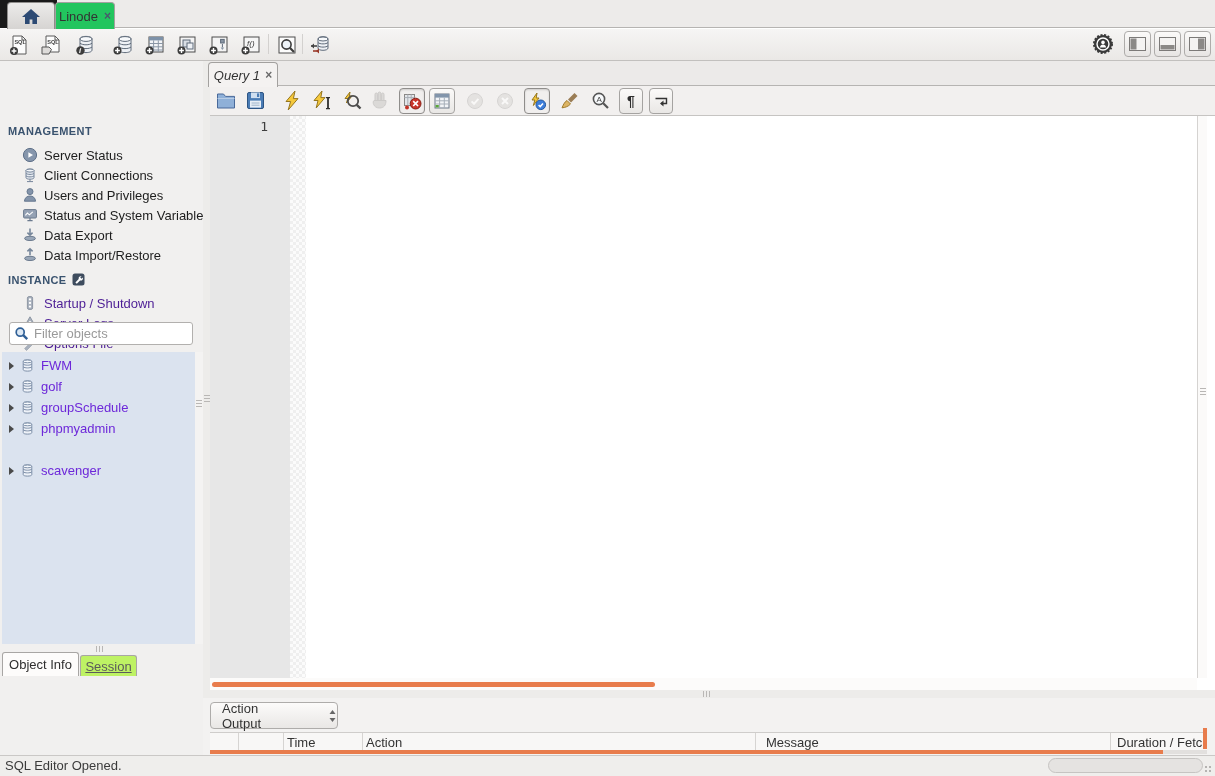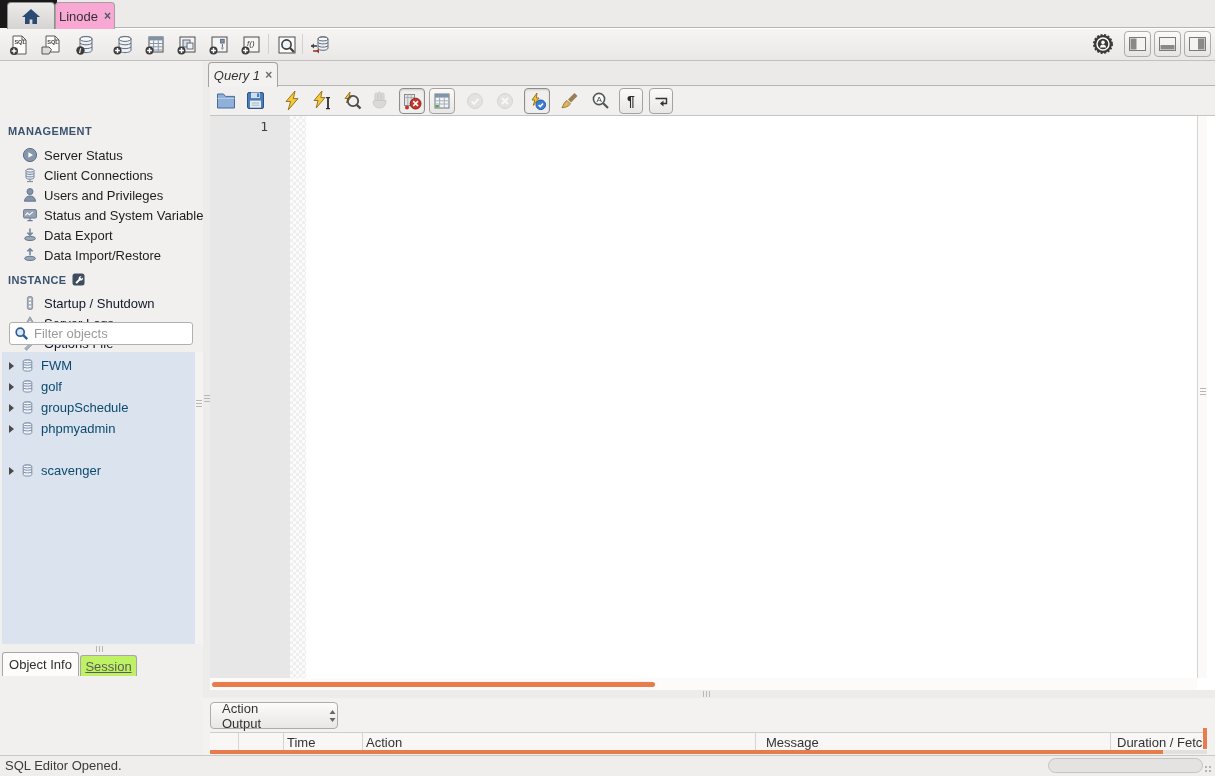--- a/index.html
+++ b/index.html
@@ -8,46 +8,46 @@
     overflow:hidden;-webkit-font-smoothing:antialiased;}
   .abs{position:absolute;box-sizing:border-box;}
   svg{display:block;}
 
   
   #tabstrip{left:0;top:0;width:1215px;height:28px;background:#edebea;border-bottom:1px solid #b6b4b2;}
   #tab-black{left:0;top:0;width:57px;height:28px;background:#191919;}
   .toptab{top:2px;height:27px;border:1px solid #8f8d8b;border-bottom:none;
     border-radius:4px 4px 0 0;display:flex;align-items:center;justify-content:center;gap:6px;z-index:3;}
   #home-tab{left:7px;width:48px;background:linear-gradient(#ecebea,#d6d4d2);}
-  #conn-tab{left:55px;width:60px;background:#f9a8d4;border-color:#a3a19f;font-size:13px;color:#333;}
+  #conn-tab{left:55px;width:60px;background:#22c55e;border-color:#a3a19f;font-size:13px;color:#333;}
   .tabclose{color:#49596d;font-weight:bold;font-size:12px;line-height:10px;cursor:default;}
 
   
   #main-toolbar{left:0;top:29px;width:1215px;height:32px;
     background:linear-gradient(#f6f5f4,#eae8e6);border-bottom:1px solid #c2c0be;}
   .tbsep{width:1px;height:20px;background:#d3d1cf;top:34px;}
   .panelbtn{top:31px;width:27px;height:26px;border:1px solid #aeacaa;border-radius:4px;
     background:linear-gradient(#fbfaf9,#e7e5e3);display:flex;align-items:center;justify-content:center;}
 
   
   #sidebar{left:0;top:61px;width:203px;height:694px;background:#f1f0ef;overflow:hidden;}
   .sec-title{font-size:11px;font-weight:bold;color:#3a536f;letter-spacing:.4px;}
   .nav-row{left:0;width:203px;height:20px;display:flex;align-items:center;white-space:nowrap;}
   .nav-row .lbl{margin-left:6px;font-size:13px;color:#1d1d1d;}
-  .nav-row.disabled .lbl{color:#0f172a;}
+  .nav-row.disabled .lbl{color:#4c1d95;}
   .nav-ic{margin-left:22px;width:16px;height:16px;}
   #filter-box{left:9px;top:322px;width:184px;height:23px;background:#fff;border:1px solid #b2b0ae;
     border-radius:3px;display:flex;align-items:center;}
   #filter-box input{border:none;outline:none;flex:1;font:13px "Liberation Sans",sans-serif;color:#333;background:transparent;margin-left:3px;}
   #filter-box input::placeholder{color:#9a9a9a;}
   #schema-list{left:2px;top:352px;width:193px;height:292px;background:#dbe3ef;}
   .schema-row{left:0;width:193px;height:21px;display:flex;align-items:center;}
   .schema-row .exp{width:0;height:0;border-left:5px solid #4a4a4a;border-top:4px solid transparent;
     border-bottom:4px solid transparent;margin-left:7px;}
-  .schema-row .lbl{margin-left:6px;font-size:13px;color:#0c4a6e;}
+  .schema-row .lbl{margin-left:6px;font-size:13px;color:#6d28d9;}
   #schema-scroll{left:195px;top:352px;width:8px;height:292px;background:#f4f3f2;}
   .vgrip i,.hgrip i{display:block;background:#b9b7b5;}
   .vgrip i{width:6px;height:1px;margin:2px 0;}
   .hgrip{display:flex;gap:2px;}
   .hgrip i{width:1px;height:6px;}
   .infotab{height:24px;border:1px solid #a8a6a4;border-bottom:none;border-radius:3px 3px 0 0;
     display:flex;align-items:center;justify-content:center;font-size:13px;}
   #tab-objinfo{left:2px;top:652px;width:77px;background:#fdfcfb;color:#2e2e2e;z-index:2;}
   #tab-session{left:80px;top:655px;width:57px;height:21px;background:#bef264;color:#5b5b5b;text-decoration:underline;}
   #info-box{left:2px;top:675px;width:199px;height:78px;background:#fff;border:1px solid #a8a6a4;border-radius:2px;}

